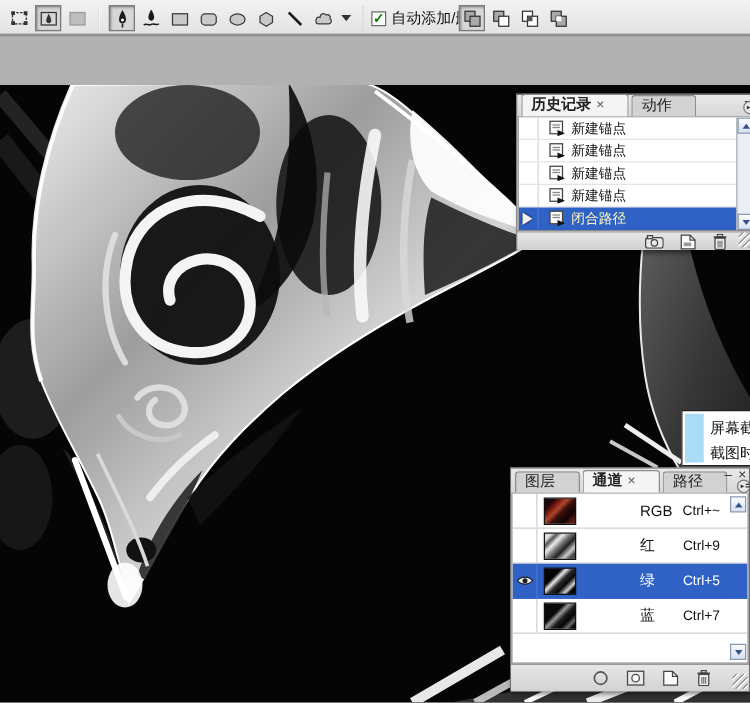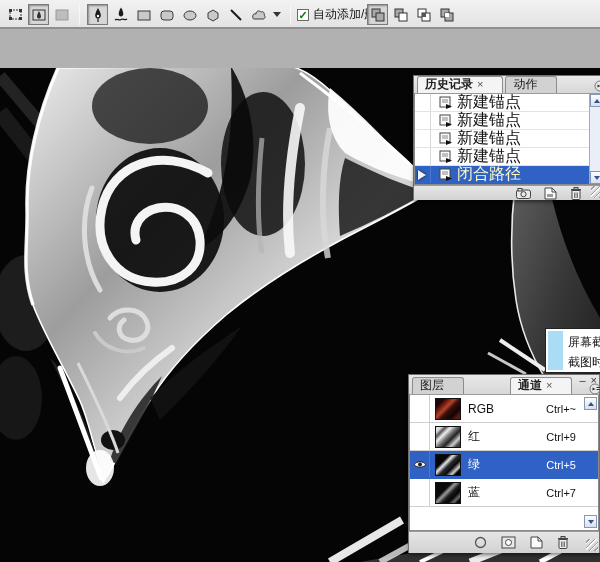--- a/index.html
+++ b/index.html
@@ -42,35 +42,35 @@
   .sbtn { position:absolute; left:0; width:13px; height:13px; background:linear-gradient(#fdfdfd,#d7dff0); border:1px solid #8796b5; display:flex; align-items:center; justify-content:center; }
   .tri-up { width:0; height:0; border-left:3px solid transparent; border-right:3px solid transparent; border-bottom:4px solid #34518c; }
   .tri-down { width:0; height:0; border-left:3px solid transparent; border-right:3px solid transparent; border-top:4px solid #34518c; }
 
   
   .history { left:413px; top:75px; width:192px; height:125px; }
   .history .listbox { height:91px; }
   .hrow { position:relative; height:18px; display:flex; align-items:center; border-bottom:1px solid #e3e3e3; padding-left:0; }
   .hsrc { width:16px; align-self:stretch; border-right:1px solid #d7d7d7; flex:none; }
   .hicon { margin:0 4px 0 8px; flex:none; }
-  .hlabel { font-size:16px; color:#111; white-space:nowrap; }
+  .hlabel { font-size:11px; color:#111; white-space:nowrap; }
   .hrow.selected { background:#2f62c4; border-bottom-color:#2f62c4; }
   .hrow.selected .hlabel { color:#fef9c3; }
   .hrow.selected .hsrc { border-right-color:#4a77d0; }
   .play-tri { position:absolute; left:3px; top:4px; width:0; height:0;
     border-top:5px solid transparent; border-bottom:5px solid transparent; border-left:8px solid #f2f2f2;
     filter:drop-shadow(0 0 1px #000); }
 
   
   .channels { left:408px; top:374px; width:192px; height:179px; }
   .channels .listbox { height:136px; }
   .crow { height:28px; display:flex; align-items:center; border-bottom:1px solid #cfcfcf; }
   .ceye { width:20px; align-self:stretch; border-right:1px solid #cfcfcf; flex:none; display:flex; align-items:center; justify-content:center; }
   .cthumb { width:26px; height:22px; border:1px solid #111; margin:0 7px 0 5px; flex:none; }
-  .cname { font-size:12px; color:#111; flex:1; }
+  .cname { font-size:12px; color:#111; flex:1;margin-left:44px; }
   .ckey { font-size:11px; color:#111; margin-right:22px; white-space:nowrap; }
   .crow.selected { background:#2f62c4; border-bottom-color:#2f62c4; }
   .crow.selected .cname, .crow.selected .ckey { color:#fff; }
   .crow.selected .ceye { border-right-color:#4a77d0; }
   .th-rgb  { background:linear-gradient(135deg,#20060a 0 18%,#7a1a10 30%,#b0452a 42%,#3c0f0c 55%,#120406 75%,#561b12 90%); }
   .th-red  { background:linear-gradient(135deg,#ddd 0 12%,#555 22%,#eee 34%,#777 48%,#222 62%,#ccc 78%,#444 90%); }
   .th-green{ background:linear-gradient(135deg,#060606 0 30%,#e8e8e8 40%,#2a2a2a 52%,#0a0a0a 66%,#cfcfcf 80%,#050505 88%); }
   .th-blue { background:linear-gradient(135deg,#0a0a0a 0 35%,#9a9a9a 45%,#1c1c1c 58%,#050505 72%,#6a6a6a 84%,#080808 92%); }
   .channels .bottombar { height:22px; gap:14px; padding-right:30px; }
 
@@ -362,21 +362,21 @@
     <div class="grip"></div>
   </div>
 
   <div class="popup">
     <div class="gutter"></div>
     <div class="pline" style="top:5px;">屏幕截</div>
     <div class="pline" style="top:25px;">截图时</div>
   </div>
 
   <div class="palette channels">
-    <div class="tabbar" style="height:20px;gap:44px;">
+    <div class="tabbar" style="height:20px;">
       <div class="tab">
         <span>图层</span>
       </div>
       <div class="tab active">
         <span>通道</span><span class="x">×</span>
       </div>
       <div class="tab">
         <span>路径</span>
       </div>
       <div class="win-ctl">

